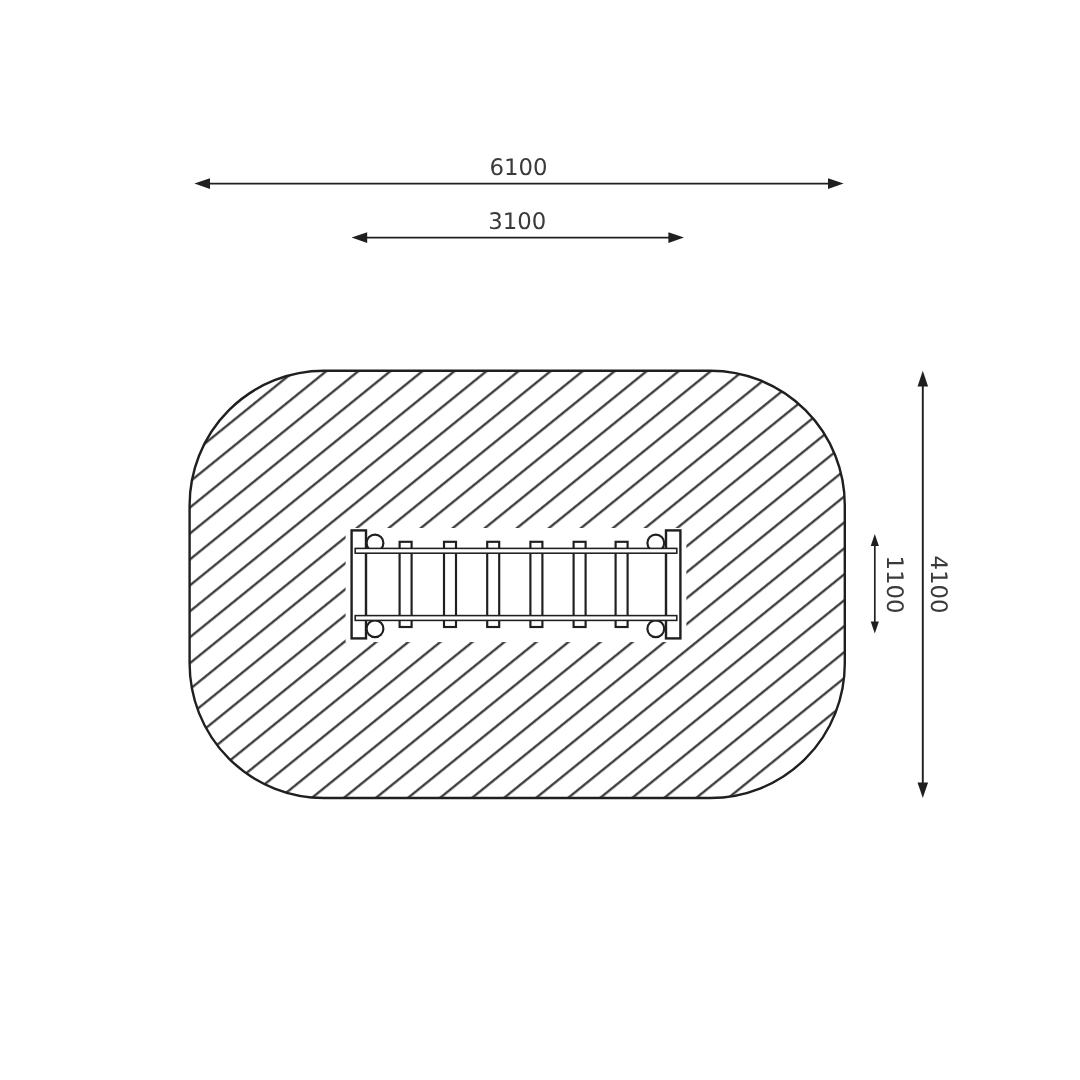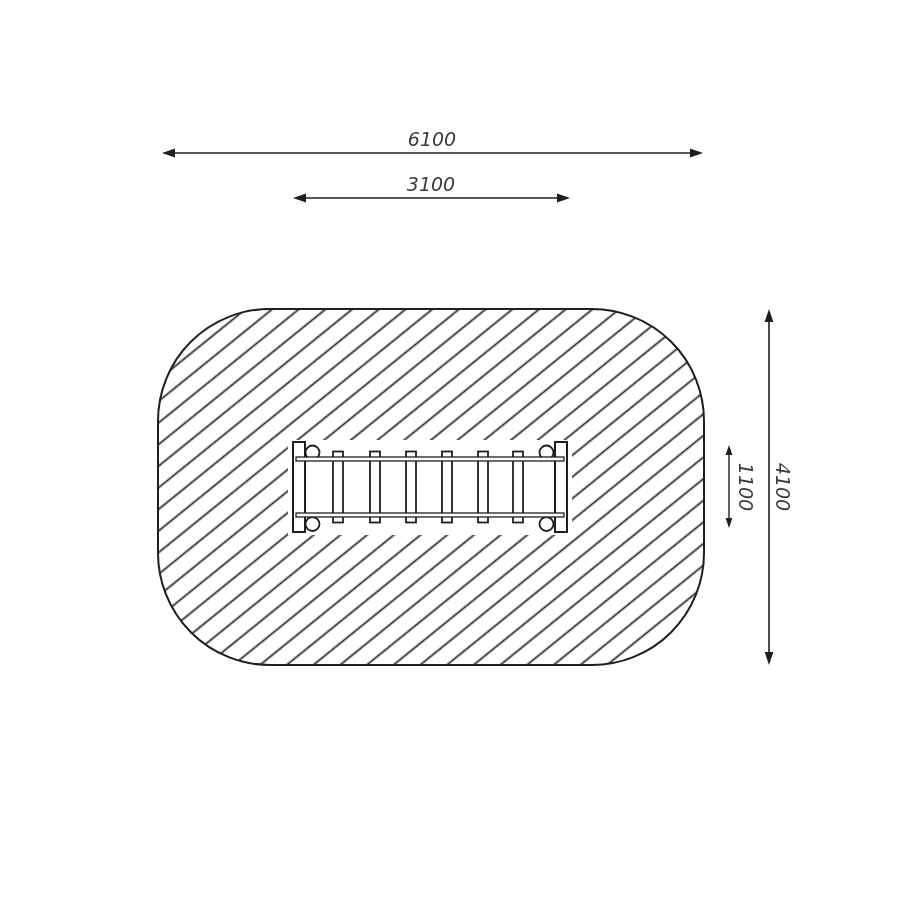--- a/index.html
+++ b/index.html
@@ -9,21 +9,20 @@
     width: 900px;
     height: 900px;
     overflow: hidden;
     font-family: "DejaVu Sans", sans-serif;
   }
   .canvas-wrap {
     width: 732px;
     height: 900px;
     position: relative;
     background: #c4b5fd;
-    font-style: italic;
   }
   svg { display: block; }
   text.dim-label {
     font-family: "DejaVu Sans", sans-serif;
     font-size: 19px;
     fill: #3a3a3a;
   }
 </style>
 </head>
 <body>

